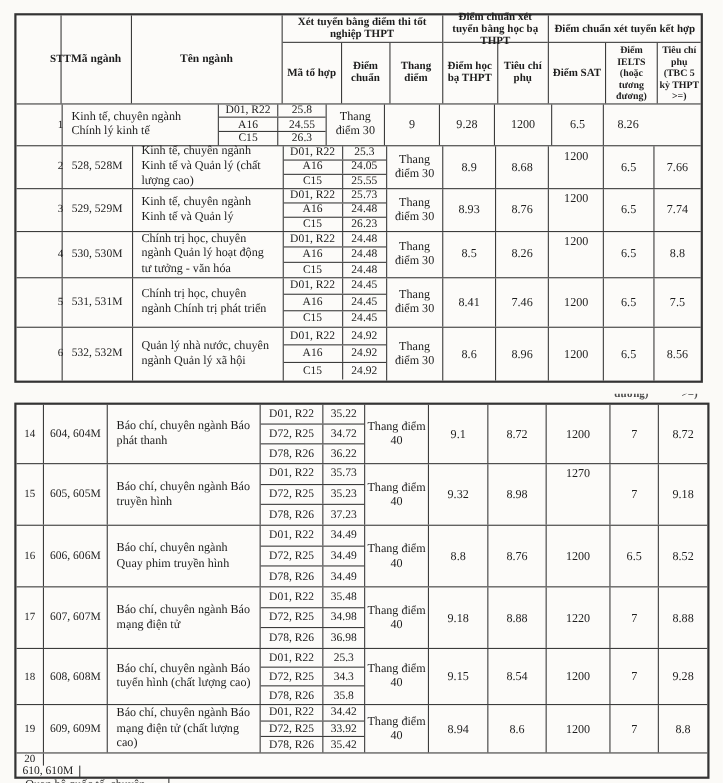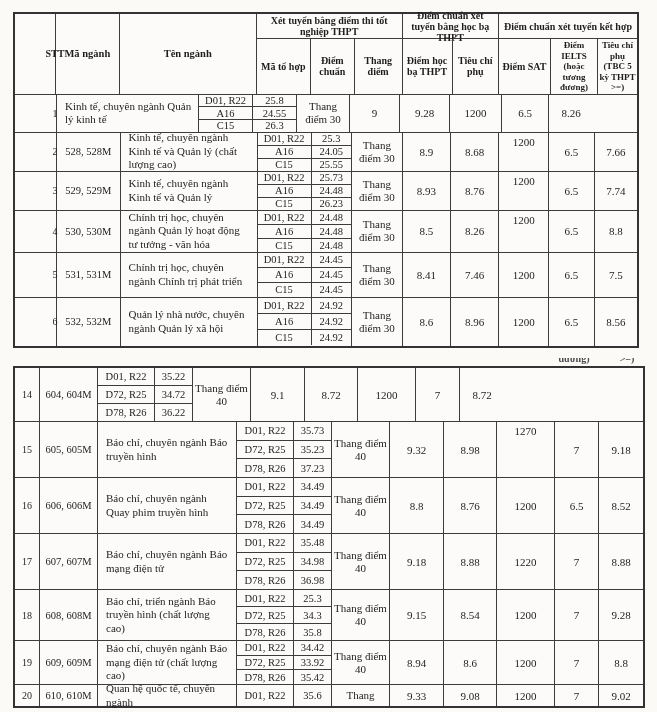--- a/index.html
+++ b/index.html
@@ -149,21 +149,21 @@
         <div class="hsub">
           <div class="hcell" style="width:52px">Điểm SAT</div>
           <div class="hcell small" style="width:47px">Điểm IELTS (hoặc tương đương)</div>
           <div class="hcell small" style="flex:1">Tiêu chí phụ (TBC 5 kỳ THPT &gt;=)</div>
         </div>
       </div>
     </div>
     <div class="tbody">
         <div class="row" style="height: 38px;">
           <div class="cell c-stt">1</div>
-          <div class="cell c-ten ten">Kinh tế, chuyên ngành Quản lý kinh tế</div>
+          <div class="cell c-ten ten">Kinh tế, chuyên ngành Chính lý kinh tế</div>
           <div class="c-combo">
             <div class="combo-row">
               <div class="combo-code">D01, R22</div>
               <div class="combo-score">25.8</div>
             </div>
             <div class="combo-row">
               <div class="combo-code">A16</div>
               <div class="combo-score">24.55</div>
             </div>
             <div class="combo-row">
@@ -311,20 +311,21 @@
   </div>
   <div class="remnant" style="left:614px;top:358px;width:26px;">
     <span>&gt;=)</span>
   </div>
 
   <div class="tbl t2" id="table2">
     <div class="tbody">
         <div class="row" style="height: 54px;">
           <div class="cell c-stt">14</div>
           <div class="cell c-ma">604, 604M</div>
+          <div class="cell c-ten ten">Báo chí, chuyên ngành Báo phát thanh</div>
           <div class="c-combo">
             <div class="combo-row">
               <div class="combo-code">D01, R22</div>
               <div class="combo-score">35.22</div>
             </div>
             <div class="combo-row">
               <div class="combo-code">D72, R25</div>
               <div class="combo-score">34.72</div>
             </div>
             <div class="combo-row">
@@ -410,21 +411,21 @@
           <div class="cell c-thang thang-cell">Thang điểm 40</div>
           <div class="cell c-hocba">9.18</div>
           <div class="cell c-tieuchi">8.88</div>
           <div class="cell c-sat">1220</div>
           <div class="cell c-ielts">7</div>
           <div class="cell c-tbc">8.88</div>
         </div>
         <div class="row" style="height: 51px;">
           <div class="cell c-stt">18</div>
           <div class="cell c-ma">608, 608M</div>
-          <div class="cell c-ten ten">Báo chí, triển ngành Báo truyền hình (chất lượng cao)</div>
+          <div class="cell c-ten ten">Báo chí, chuyên ngành Báo tuyển hình (chất lượng cao)</div>
           <div class="c-combo">
             <div class="combo-row">
               <div class="combo-code">D01, R22</div>
               <div class="combo-score">25.3</div>
             </div>
             <div class="combo-row">
               <div class="combo-code">D72, R25</div>
               <div class="combo-score">34.3</div>
             </div>
             <div class="combo-row">
@@ -457,21 +458,21 @@
               <div class="combo-score">35.42</div>
             </div>
           </div>
           <div class="cell c-thang thang-cell">Thang điểm 40</div>
           <div class="cell c-hocba">8.94</div>
           <div class="cell c-tieuchi">8.6</div>
           <div class="cell c-sat">1200</div>
           <div class="cell c-ielts">7</div>
           <div class="cell c-tbc">8.8</div>
         </div>
-        <div class="row" style="height: 21px;">
+        <div class="row" style="height: 21px; flex-direction: column;">
           <div class="cell c-stt">20</div>
           <div class="cell c-ma">610, 610M</div>
           <div class="cell c-ten ten">Quan hệ quốc tế, chuyên ngành</div>
           <div class="c-combo">
             <div class="combo-row">
               <div class="combo-code">D01, R22</div>
               <div class="combo-score">35.6</div>
             </div>
           </div>
           <div class="cell c-thang thang-cell">Thang</div>

